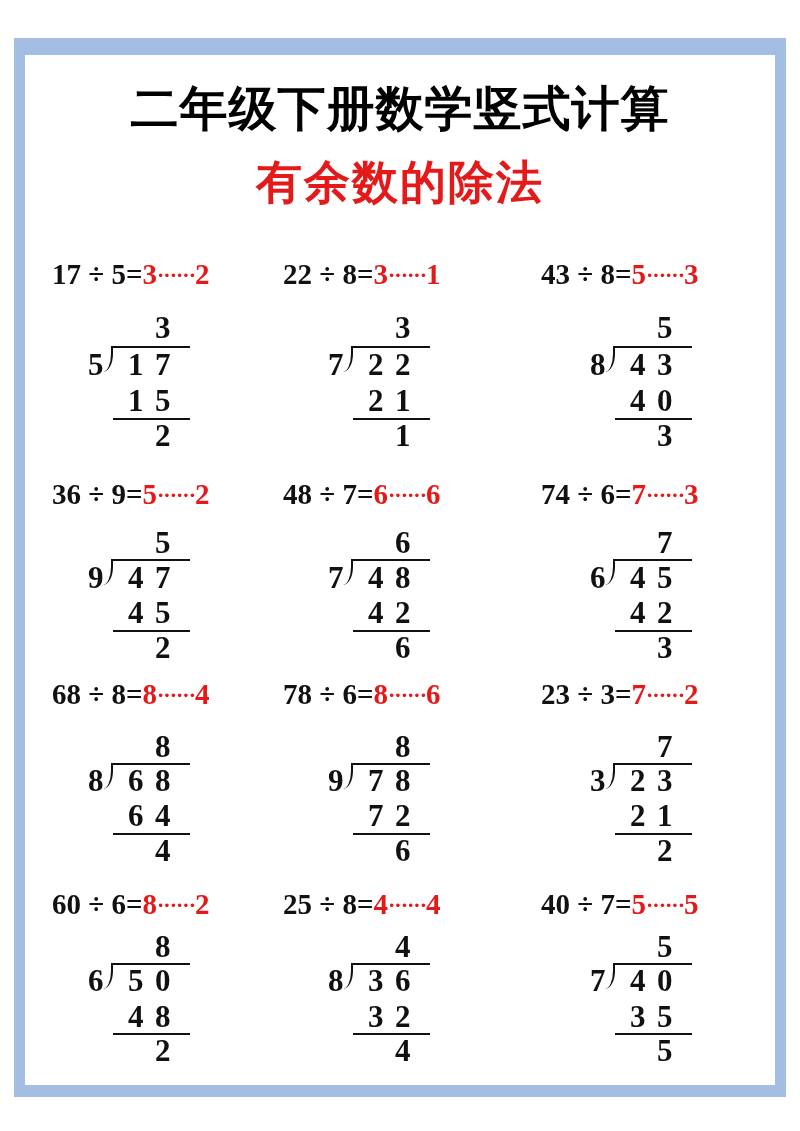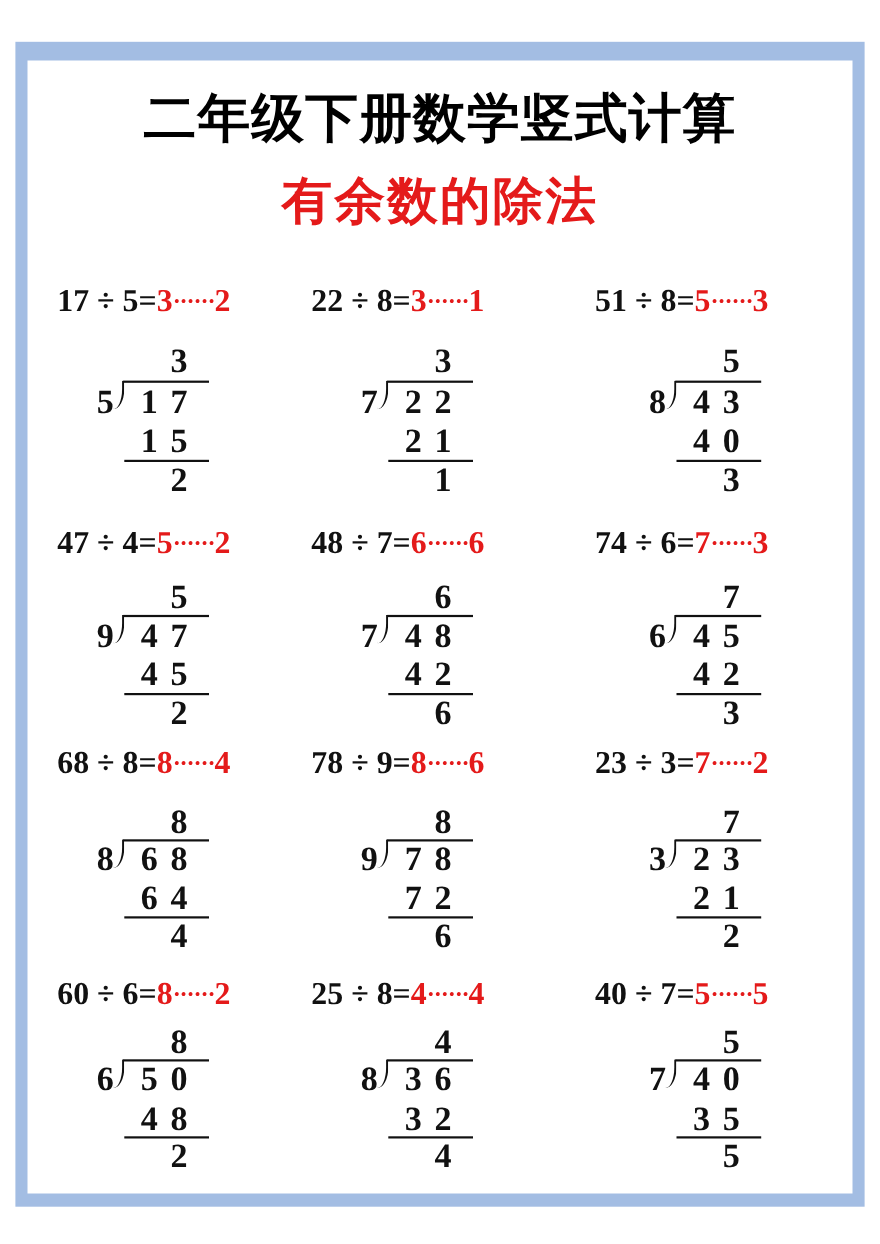--- a/index.html
+++ b/index.html
@@ -69,32 +69,32 @@
     <div class="digit" style="left:395px;top:313px">3</div>
     <div class="hline" style="left:352px;top:346px;width:78px"></div>
     <div class="bracket" style="left:343px;top:346px"></div>
     <div class="digit" style="left:328px;top:350px">7</div>
     <div class="digit" style="left:368px;top:350px">2</div>
     <div class="digit" style="left:395px;top:350px">2</div>
     <div class="digit" style="left:368px;top:386px">2</div>
     <div class="digit" style="left:395px;top:386px">1</div>
     <div class="hline" style="left:353px;top:418px;width:77px"></div>
     <div class="digit" style="left:395px;top:421px">1</div>
-    <div class="eq" style="left:541px;top:258px;position:absolute"><span>51 ÷ 8=</span><span class="ans">5</span><span class="dots">······</span><span class="ans">3</span></div>
+    <div class="eq" style="left:541px;top:258px;position:absolute"><span>43 ÷ 8=</span><span class="ans">5</span><span class="dots">······</span><span class="ans">3</span></div>
     <div class="digit" style="left:657px;top:313px">5</div>
     <div class="hline" style="left:614px;top:346px;width:78px"></div>
     <div class="bracket" style="left:605px;top:346px"></div>
     <div class="digit" style="left:590px;top:350px">8</div>
     <div class="digit" style="left:630px;top:350px">4</div>
     <div class="digit" style="left:657px;top:350px">3</div>
     <div class="digit" style="left:630px;top:386px">4</div>
     <div class="digit" style="left:657px;top:386px">0</div>
     <div class="hline" style="left:615px;top:418px;width:77px"></div>
     <div class="digit" style="left:657px;top:421px">3</div>
-    <div class="eq" style="left:52px;top:478px;position:absolute"><span>47 ÷ 4=</span><span class="ans">5</span><span class="dots">······</span><span class="ans">2</span></div>
+    <div class="eq" style="left:52px;top:478px;position:absolute"><span>36 ÷ 9=</span><span class="ans">5</span><span class="dots">······</span><span class="ans">2</span></div>
     <div class="digit" style="left:155px;top:528px">5</div>
     <div class="hline" style="left:112px;top:559px;width:78px"></div>
     <div class="bracket" style="left:103px;top:559px"></div>
     <div class="digit" style="left:88px;top:563px">9</div>
     <div class="digit" style="left:128px;top:563px">4</div>
     <div class="digit" style="left:155px;top:563px">7</div>
     <div class="digit" style="left:128px;top:598px">4</div>
     <div class="digit" style="left:155px;top:598px">5</div>
     <div class="hline" style="left:113px;top:630px;width:77px"></div>
     <div class="digit" style="left:155px;top:633px">2</div>
@@ -124,21 +124,21 @@
     <div class="digit" style="left:155px;top:732px">8</div>
     <div class="hline" style="left:112px;top:763px;width:78px"></div>
     <div class="bracket" style="left:103px;top:763px"></div>
     <div class="digit" style="left:88px;top:766px">8</div>
     <div class="digit" style="left:128px;top:766px">6</div>
     <div class="digit" style="left:155px;top:766px">8</div>
     <div class="digit" style="left:128px;top:801px">6</div>
     <div class="digit" style="left:155px;top:801px">4</div>
     <div class="hline" style="left:113px;top:833px;width:77px"></div>
     <div class="digit" style="left:155px;top:836px">4</div>
-    <div class="eq" style="left:283px;top:678px;position:absolute"><span>78 ÷ 9=</span><span class="ans">8</span><span class="dots">······</span><span class="ans">6</span></div>
+    <div class="eq" style="left:283px;top:678px;position:absolute"><span>78 ÷ 6=</span><span class="ans">8</span><span class="dots">······</span><span class="ans">6</span></div>
     <div class="digit" style="left:395px;top:732px">8</div>
     <div class="hline" style="left:352px;top:763px;width:78px"></div>
     <div class="bracket" style="left:343px;top:763px"></div>
     <div class="digit" style="left:328px;top:766px">9</div>
     <div class="digit" style="left:368px;top:766px">7</div>
     <div class="digit" style="left:395px;top:766px">8</div>
     <div class="digit" style="left:368px;top:801px">7</div>
     <div class="digit" style="left:395px;top:801px">2</div>
     <div class="hline" style="left:353px;top:833px;width:77px"></div>
     <div class="digit" style="left:395px;top:836px">6</div>

